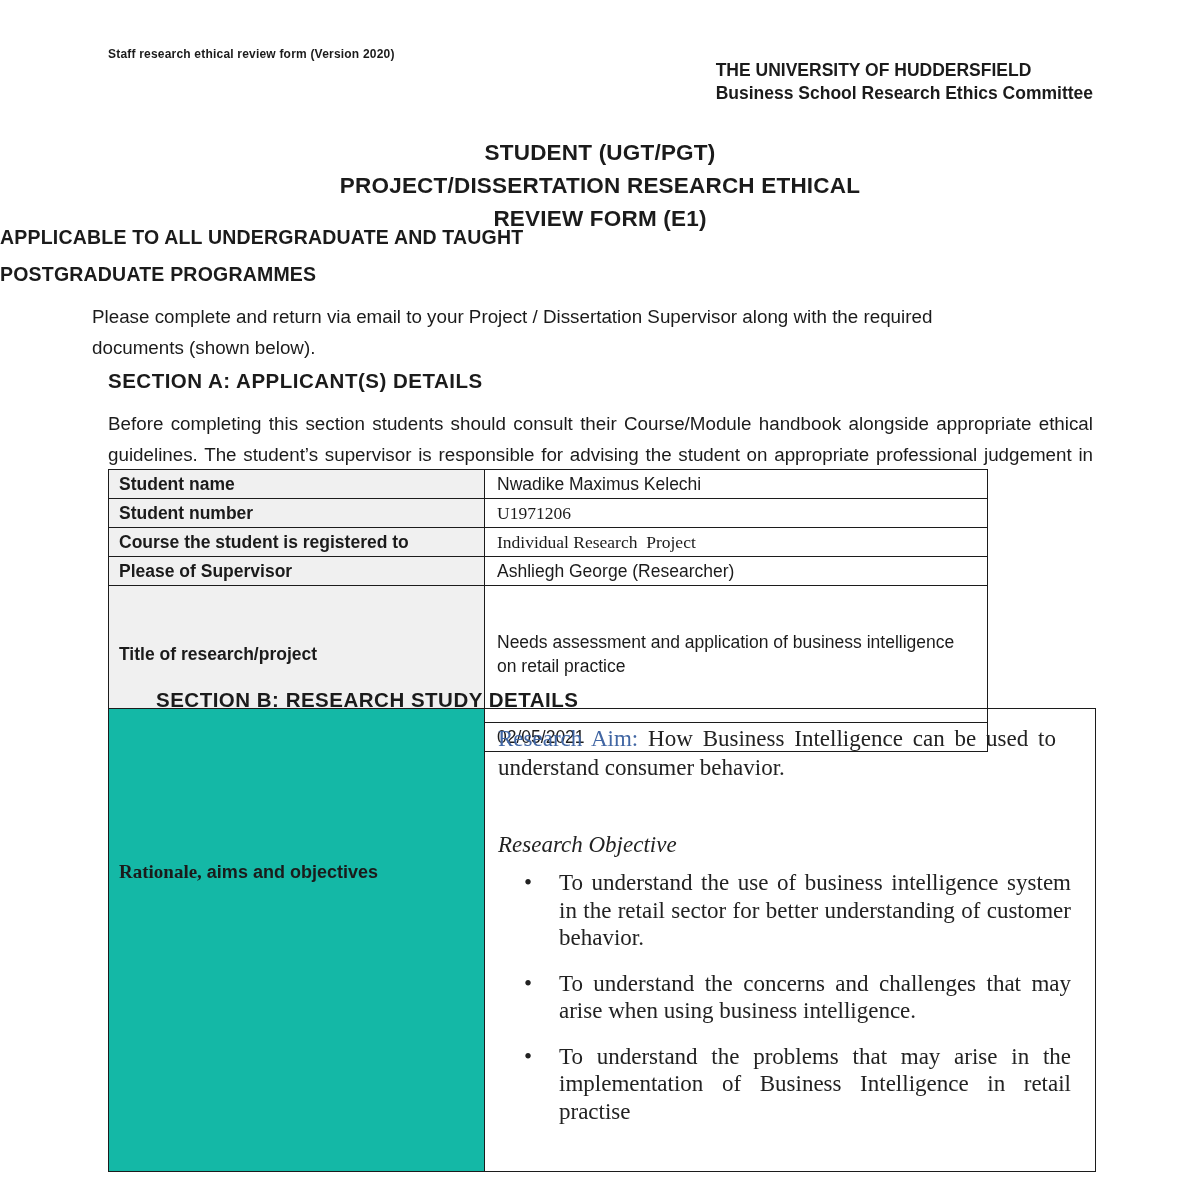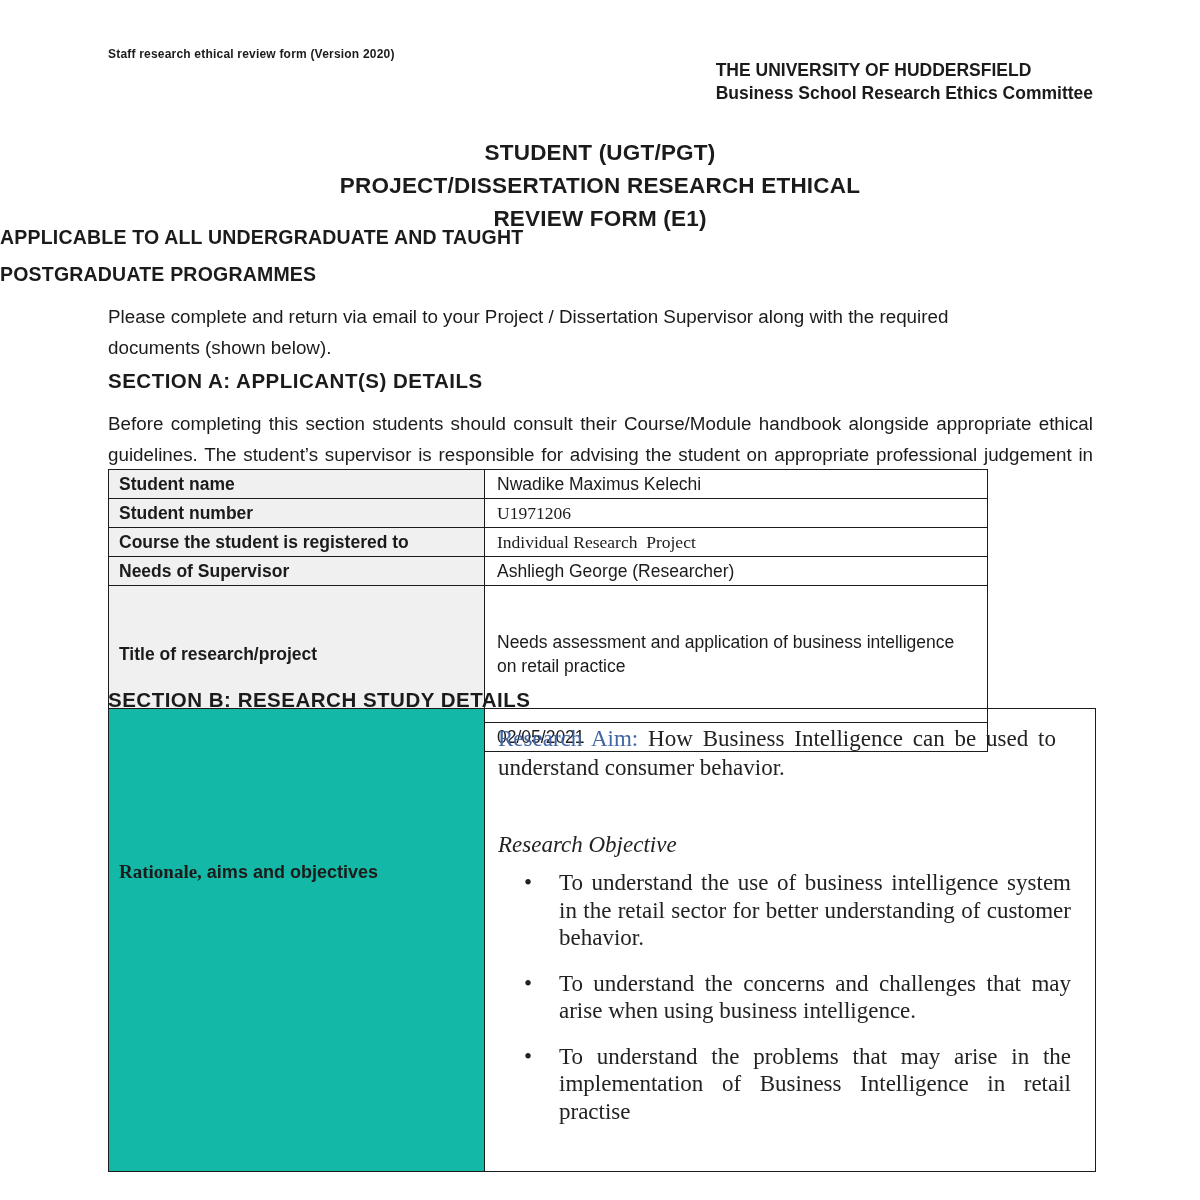--- a/index.html
+++ b/index.html
@@ -17,28 +17,28 @@
   }
   .title{
     position:absolute;left:0;right:0;top:112px;text-align:center;
     font-weight:700;font-size:22.5px;line-height:33px;letter-spacing:.2px;margin-top:24px;
   }
   .subtitle{
     position:absolute;left:0;right:0;top:219px;
     font-weight:700;font-size:19.5px;line-height:37px;letter-spacing:.2px;
   }
   .intro{
-    position:absolute;left:108px;top:282px;width:900px;
+    position:absolute;left:92px;top:282px;width:900px;
     font-size:18.8px;line-height:31px;
   }
   .sec-heading{
     position:absolute;left:108px;font-weight:700;font-size:20.5px;letter-spacing:.5px;text-align:right;
   }
   .secA-h{top:352px;}
-  .secB-h{top:671px;}
+  .secB-h{top:671px;padding-left:48px;}
   .note{
     position:absolute;left:108px;top:389px;width:985px;
     font-size:18.8px;line-height:31px;text-align:justify;
   }
   table{border-collapse:collapse;}
   .tableA{position:absolute;left:108px;top:469px;width:880px;}
   .tableA td{
     border:1.5px solid #1c1c1c;font-size:17.5px;
     padding:2px 10px;vertical-align:middle;height:24px;
   }
@@ -106,21 +106,21 @@
     </tr>
     <tr>
       <td class="lbl">Student number</td>
       <td class="val serif-val">U1971206</td>
     </tr>
     <tr>
       <td class="lbl">Course the student is registered to</td>
       <td class="val serif-val">Individual Research  Project</td>
     </tr>
     <tr>
-      <td class="lbl">Needs of Supervisor</td>
+      <td class="lbl">Please of Supervisor</td>
       <td class="val">Ashliegh George (Researcher)</td>
     </tr>
     <tr>
       <td class="lbl">Title of research/project</td>
       <td class="val">
         <span class="constrain">Needs assessment and application of business intelligence on retail practice</span>
       </td>
     </tr>
     <tr>
       <td class="lbl">Project start date</td>

